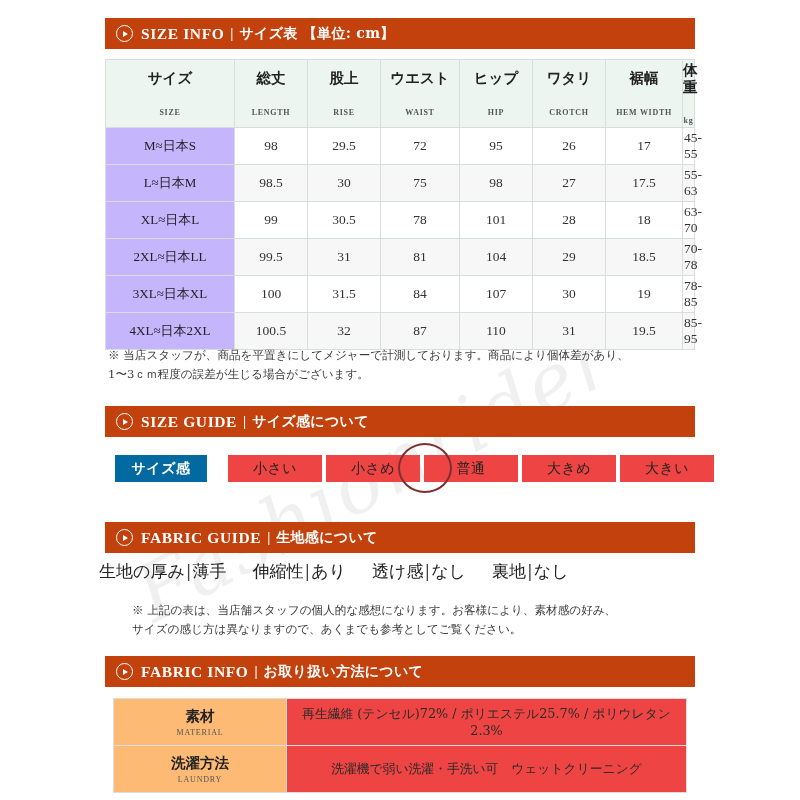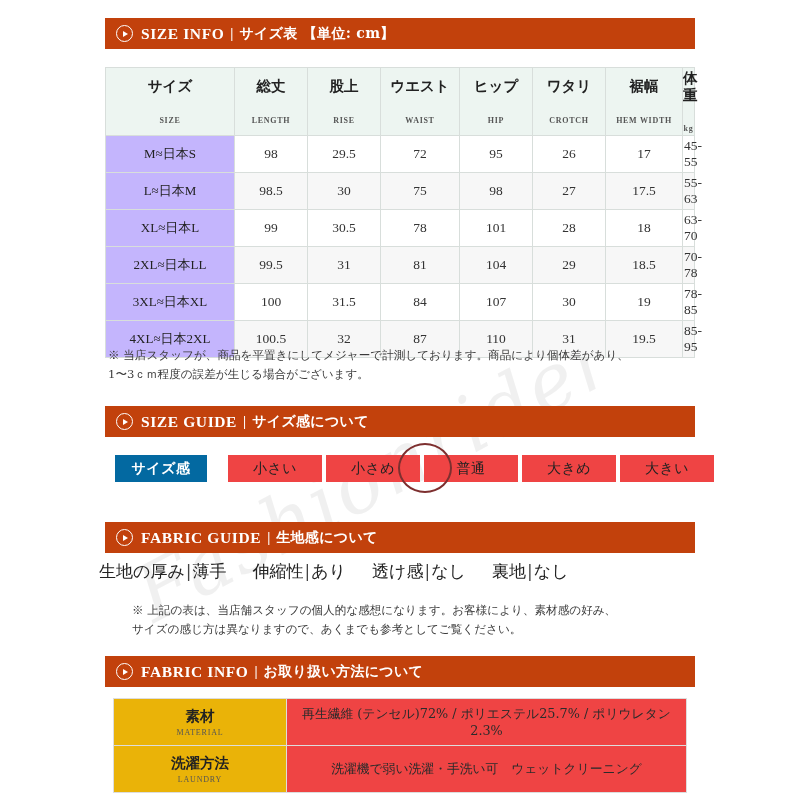--- a/index.html
+++ b/index.html
@@ -87,21 +87,21 @@
     font-family: "DejaVu Serif", serif;
     font-weight: bold;
     font-size: 14px;
     letter-spacing: 0.3px;
   }
 
   
   #size-table {
     position: absolute;
     left: 105px;
-    top: 67px;
+    top: 59px;
     width: 590px;
     border-collapse: collapse;
     table-layout: fixed;
   }
   #size-table th, #size-table td {
     border: 1px solid #d8dedb;
     text-align: center;
     font-family: "Liberation Serif", "DejaVu Serif", serif;
   }
   #size-table thead th {
@@ -227,21 +227,21 @@
     border-collapse: collapse;
     table-layout: fixed;
   }
   #fabric-table td {
     border: 1px solid #dddddd;
     height: 44px;
     text-align: center;
     vertical-align: middle;
     background: #ef4444;
   }
-  #fabric-table td.fi-label { width: 170px; background: #eab308; }
+  #fabric-table td.fi-label { width: 170px; background: #fdba74; }
   #fabric-table .fi-jp {
     display: block;
     font-family: "DejaVu Serif", serif;
     font-size: 14.5px;
     font-weight: bold;
     color: #222;
   }
   #fabric-table .fi-en {
     display: block;
     font-family: "Liberation Serif", serif;

